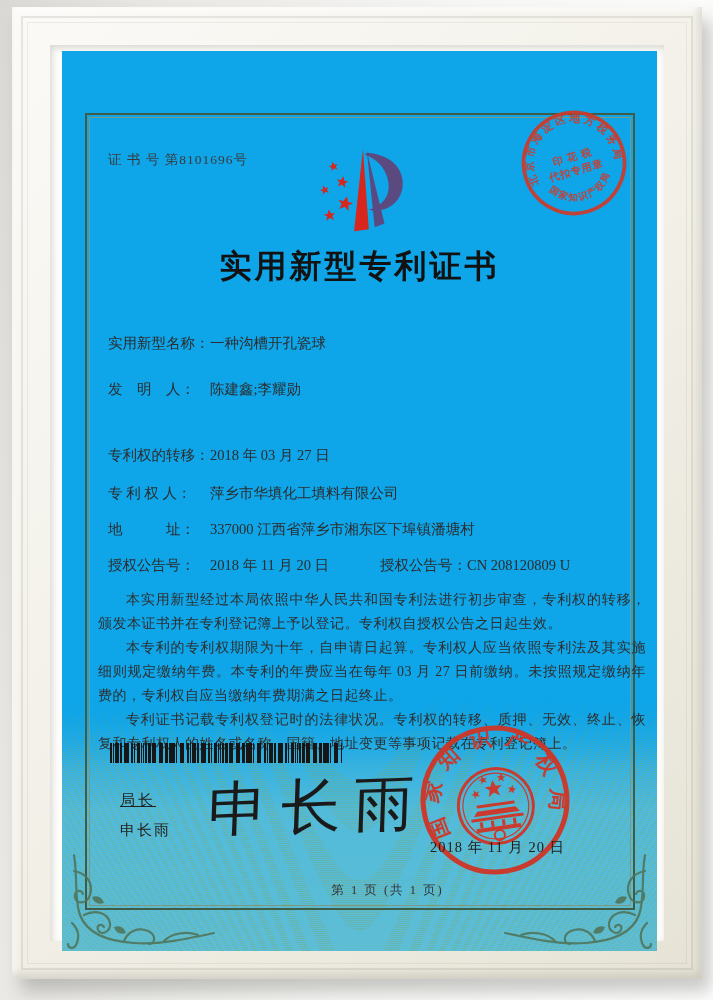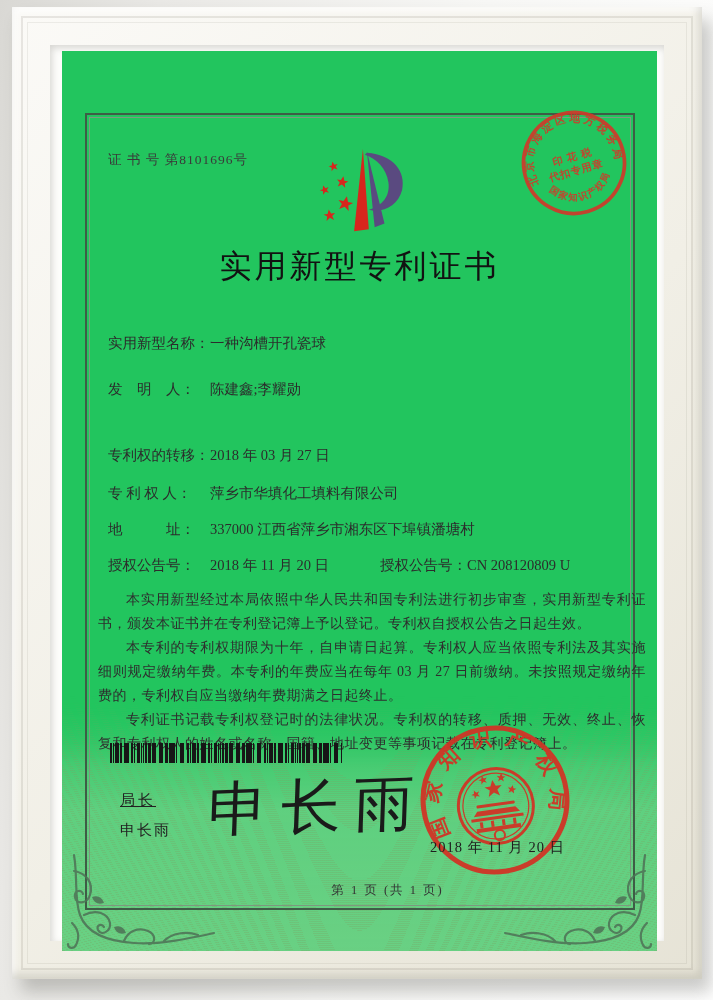--- a/index.html
+++ b/index.html
@@ -14,40 +14,40 @@
     box-shadow:9px 13px 16px rgba(70,68,60,.28), inset -3px -5px 8px rgba(90,88,78,.18), inset 3px 4px 6px rgba(255,255,255,.8);
   }
   .frame::before{content:'';position:absolute;inset:9px;border:2px solid rgba(110,105,90,.14);}
   .frame::after{content:'';position:absolute;inset:15px;border:1px solid rgba(110,105,90,.10);}
   .mat{
     position:absolute;inset:38px;background:#fdfdfb;
     box-shadow:inset 2px 3px 7px rgba(80,78,70,.22);
   }
   .paper{
     position:absolute;left:12px;top:6px;width:595px;height:900px;
-    background:#22c55e;
+    background:#0ea5e9;
   }
   .waves{
     position:absolute;left:0;top:645px;width:595px;height:255px;z-index:0;
     background:
       repeating-radial-gradient(140% 120% at 50% 150%, rgba(120,165,100,.30) 0 1.4px, rgba(120,165,100,0) 1.4px 5.5px),
       linear-gradient(to bottom, rgba(205,225,185,0), rgba(210,228,190,.35) 45%, rgba(205,224,183,.42));
     -webkit-mask-image:linear-gradient(to bottom,transparent,#000 70px);
     mask-image:linear-gradient(to bottom,transparent,#000 70px);
   }
   .b1{position:absolute;left:23px;top:62px;width:546px;height:793px;border:2px solid #3e5c46;z-index:1;}
   .b2{position:absolute;inset:2px;border:1px solid #7d987f;}
   .corner-ornament{position:absolute;z-index:2;width:160px;height:100px;top:802px;}
   .corner-ornament.left{left:2px;}
   .corner-ornament.right{right:2px;transform:scaleX(-1);}
   .cert-no{position:absolute;left:46px;top:100px;font-size:13.5px;letter-spacing:1px;color:#3a3a3a;z-index:3;}
   .logo{position:absolute;left:248px;top:92px;width:98px;height:102px;z-index:3;}
   .seal-tax{position:absolute;left:456px;top:56px;width:112px;height:112px;z-index:5;transform:rotate(-16deg);opacity:.92;}
   .title{position:absolute;left:0;top:194px;width:100%;margin:0;text-align:center;
-    font-size:32px;font-weight:normal;letter-spacing:3px;color:#121212;z-index:3;}
+    font-size:32px;font-weight:bold;letter-spacing:3px;color:#121212;z-index:3;}
   .frow{position:absolute;left:46px;width:520px;font-size:14.5px;color:#2c2c2c;z-index:3;white-space:nowrap;}
   .frow .lbl{display:inline-block;width:102px;}
   .pair2{position:absolute;left:272px;top:0;}
   .pair2 .lbl2{display:inline-block;}
   .paras{position:absolute;left:36px;top:537px;width:548px;z-index:3;}
   .paras p{margin:0;text-indent:2em;font-size:14px;line-height:24px;letter-spacing:.5px;text-align:justify;color:#2e2e2e;}
   .barcode{position:absolute;left:48px;top:692px;width:232px;height:20px;z-index:3;
     background-image:
       repeating-linear-gradient(90deg,#161616 0 2px,transparent 2px 3px,#161616 3px 4px,transparent 4px 7px),
       repeating-linear-gradient(90deg,#161616 0 1px,transparent 1px 5px,#161616 5px 8px,transparent 8px 11px);
@@ -146,21 +146,21 @@
           <span class="lbl">地　　　址：</span><span class="val">337000 江西省萍乡市湘东区下埠镇潘塘村</span>
         </div>
         <div class="frow" style="top:505px">
           <span class="lbl">授权公告号：</span><span class="val">2018 年 11 月 20 日</span>
           <span class="pair2">
             <span class="lbl2">授权公告号：</span><span class="val">CN 208120809 U</span>
           </span>
         </div>
 
         <div class="paras">
-          <p>本实用新型经过本局依照中华人民共和国专利法进行初步审查，实用新型专利证书，颁发本证书并在专利登记簿上予以登记。专利权自授权公告之日起生效。</p>
+          <p>本实用新型经过本局依照中华人民共和国专利法进行初步审查，专利权的转移，颁发本证书并在专利登记簿上予以登记。专利权自授权公告之日起生效。</p>
           <p>本专利的专利权期限为十年，自申请日起算。专利权人应当依照专利法及其实施细则规定缴纳年费。本专利的年费应当在每年 03 月 27 日前缴纳。未按照规定缴纳年费的，专利权自应当缴纳年费期满之日起终止。</p>
           <p>专利证书记载专利权登记时的法律状况。专利权的转移、质押、无效、终止、恢复和专利权人的姓名或名称、国籍、地址变更等事项记载在专利登记簿上。</p>
         </div>
 
         <div class="barcode"></div>
 
         <div class="officer-title">局长</div>
         <div class="officer-name">申长雨</div>
         <div class="signature">申长雨</div>
 

